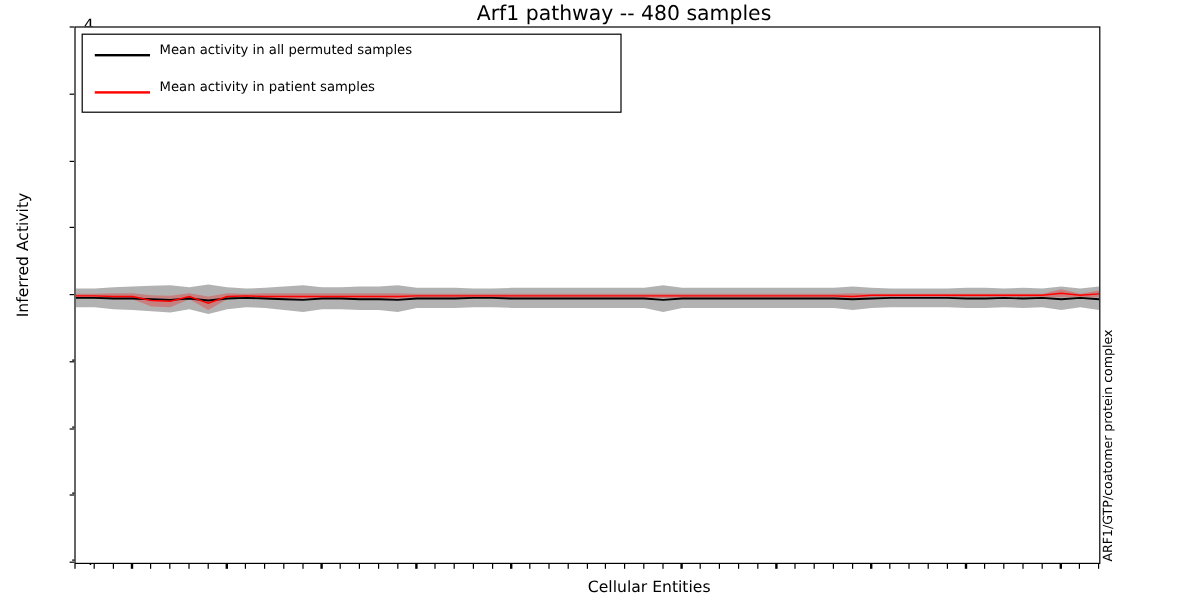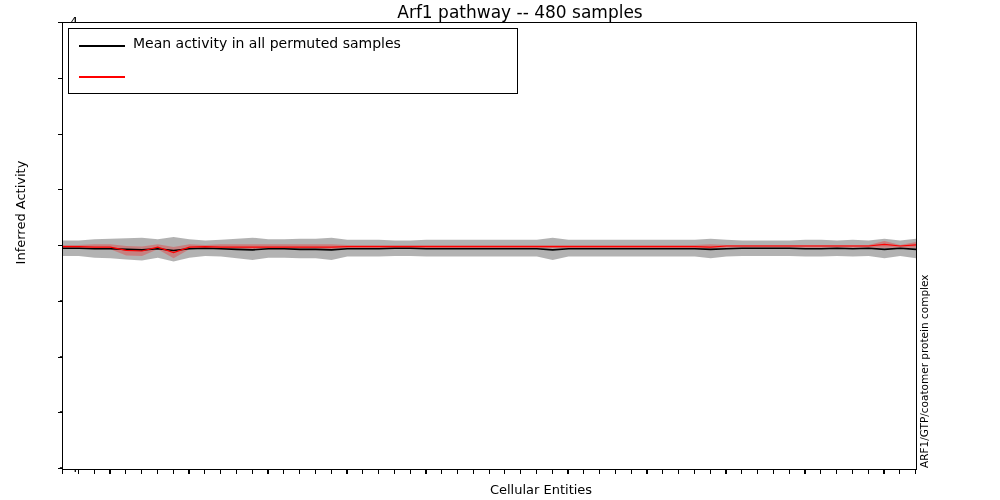--- a/index.html
+++ b/index.html
@@ -115,21 +115,21 @@
     position: absolute;
     left: 10px;
     top: 16px;
     width: 46px;
     height: 1.6px;
   }
   .legend-text {
     position: absolute;
     left: 64px;
     top: 6px;
-    font-size: 14px;
+    font-size: 11px;
     color: #000;
   }
   svg.plot-svg {
     position: absolute;
     left: 0;
     top: 0;
   }
 </style>
 </head>
 <body>
@@ -283,16 +283,17 @@
       </svg>
   </div>
 
   <div id="legend">
     <div class="legend-row" style="top:0px;">
       <div class="legend-line" style="background:#000000;"></div>
       <div class="legend-text">Mean activity in all permuted samples</div>
     </div>
     <div class="legend-row" style="top:31px;">
       <div class="legend-line" style="background:#ff0000;"></div>
+      <div class="legend-text">Mean activity in patient samples</div>
     </div>
   </div>
 
 </div>
 
 </body></html>

